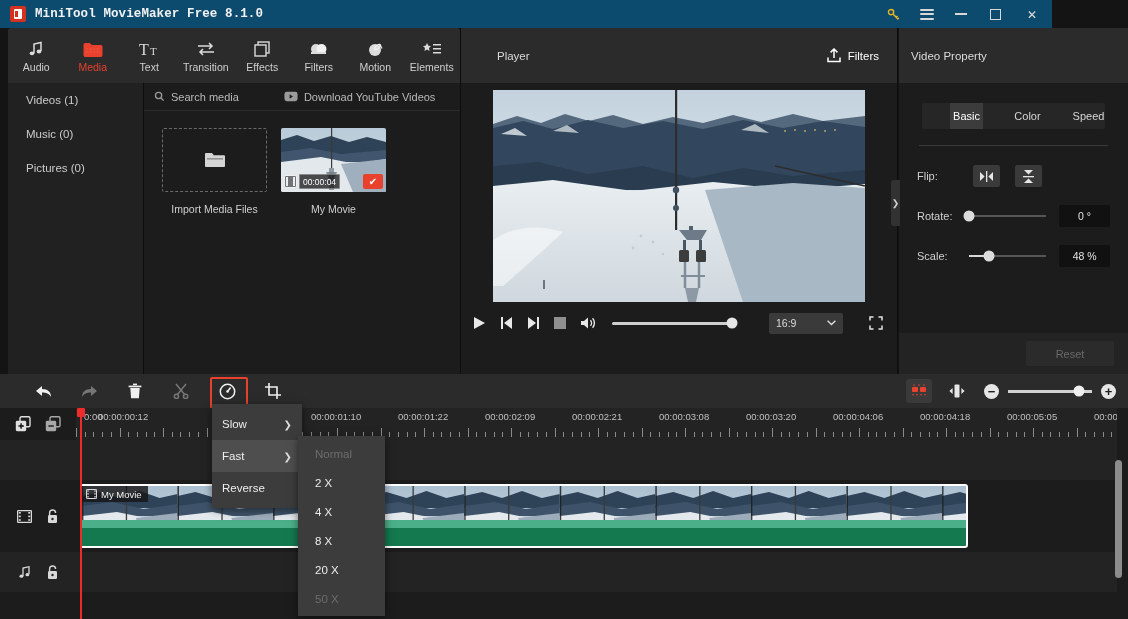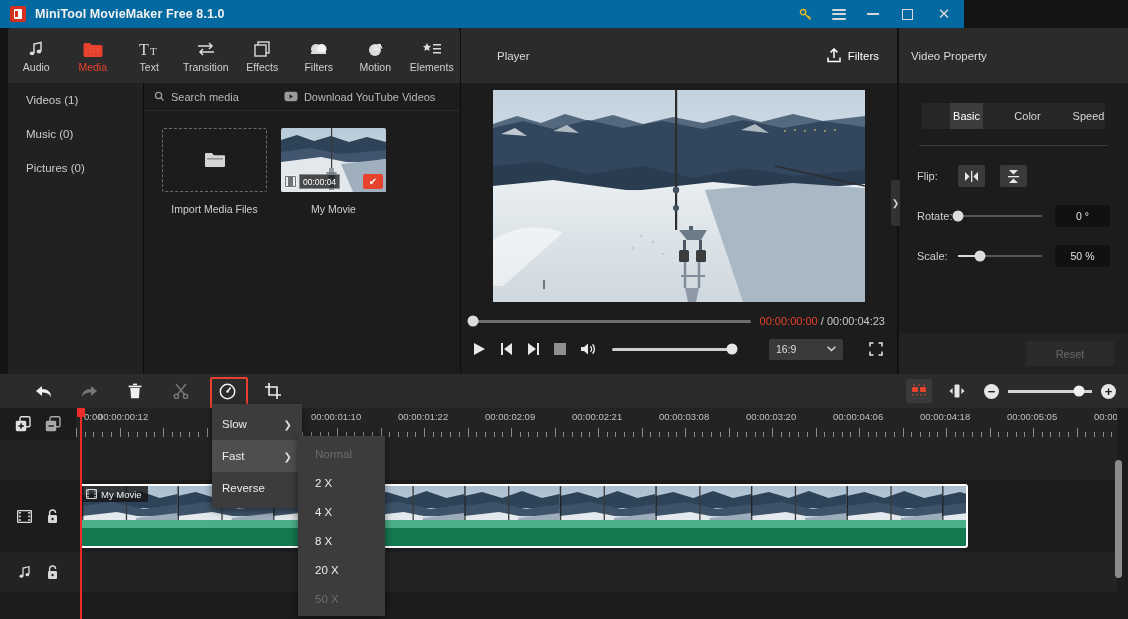--- a/index.html
+++ b/index.html
@@ -7,22 +7,22 @@
     width: 1128px; height: 619px;
     background: #1c1c1c;
     font-family: "Liberation Sans", sans-serif;
     color: #e6e6e6;
     overflow: hidden;
   }
   .app { position: relative; width: 1128px; height: 619px; background: #141414; }
 
   
   .titlebar {
-    position: absolute; top: 0; left: 0; width: 964px; height: 28px;
-    background: #0369a1; display: flex; align-items: center;
+    position: absolute; top: 0; left: 0; width: 1052px; height: 28px;
+    background: #0c4a6e; display: flex; align-items: center; font-family: Liberation Mono, monospace;
   }
   .app-logo {
     width: 16px; height: 16px; margin-left: 10px; border-radius: 2px;
     background: #d4321e; position: relative; flex: none;
   }
   .app-logo::after {
     content: ""; position: absolute; left: 4px; top: 3px; width: 8px; height: 10px;
     background: #fff; border-radius: 1px;
   }
   .app-logo::before {
@@ -158,21 +158,21 @@
   .prop-head { height: 55px; background: #2b2b2b; display: flex; align-items: center; padding-left: 12px; font-size: 11.5px; color: #dadada; }
   .prop-body { position: relative; height: 250px; padding: 20px 18px 0 18px; }
   .seg {
     display: flex; width: 183px; height: 26px; background: #262626; border-radius: 2px; overflow: hidden;
     margin: 0 auto;
   }
   .segb { flex: 1; display: flex; align-items: center; justify-content: center; font-size: 11px; color: #d6d6d6; cursor: pointer; margin-left: 28px; }
   .segb.active { background: #3c3c3c; color: #fff; }
   .hr { height: 1px; background: #3a3a3a; margin: 16px 2px 0 2px; }
   .prow { display: flex; align-items: center; height: 40px; }
-  .plabel { width: 41px; font-size: 11px; color: #d0d0d0; }
+  .plabel { width: 56px; font-size: 11px; color: #d0d0d0; }
   .flipbtn {
     width: 27px; height: 22px; background: #3a3a3a; border-radius: 2px; margin-right: 15px;
     display: flex; align-items: center; justify-content: center; cursor: pointer;
   }
   .ptrack { width: 84px; height: 2px; background: #565656; position: relative; margin-right: 13px; cursor: pointer;}
   .ptrack .fill { position: absolute; left: 0; top: 0; height: 2px; background: #d8d8d8; }
   .pknob { position: absolute; top: 50%; transform: translate(-50%,-50%); width: 11px; height: 11px; border-radius: 50%; background: #dcdcdc; }
   .pval {
     width: 55px; height: 22px; background: #111; border-radius: 2px; display: flex;
     align-items: center; justify-content: center; font-size: 10.5px; color: #e2e2e2; cursor: text;
@@ -530,26 +530,20 @@
               <circle cx="302" cy="40" r="1"></circle>
               <circle cx="312" cy="41" r="1"></circle>
               <circle cx="322" cy="40" r="1"></circle>
               <circle cx="332" cy="41" r="1"></circle>
               <circle cx="342" cy="40" r="1"></circle>
             </g>
         </svg>
       </div>
     </div>
     <div class="ctrls">
-      <div class="seekrow">
-        <div class="seekbar">
-          <span class="seek-knob"></span>
-        </div>
-        <span class="tcode"><span class="cur">00:00:00:00</span><span> / </span><span>00:00:04:23</span></span>
-      </div>
       <div class="btnrow">
         <span class="pbtn">
           <svg width="13" height="14" viewBox="0 0 13 14">
               <path d="M1 1 L12 7 L1 13Z" fill="#e8e8e8"></path>
             </svg>
         </span>
         <span class="pbtn">
           <svg width="13" height="14" viewBox="0 0 13 14">
               <rect x="1" y="1" width="2" height="12" fill="#e8e8e8"></rect>
               <path d="M12 1 L4 7 L12 13Z" fill="#e8e8e8"></path>
@@ -624,21 +618,21 @@
           <span class="pknob" style="left:0"></span>
         </span>
         <span class="pval">0 °</span>
       </div>
       <div class="prow">
         <span class="plabel">Scale:</span>
         <span class="ptrack">
           <span class="fill" style="width:26%"></span>
           <span class="pknob" style="left:26%"></span>
         </span>
-        <span class="pval">50 %</span>
+        <span class="pval">48 %</span>
       </div>
     </div>
     <div class="prop-foot">
       <div class="reset-btn">Reset</div>
     </div>
   </div>
 
   <div class="tl-toolbar">
     <div class="tlb" style="margin-left:20px">
       <svg width="19" height="15" viewBox="0 0 19 15">

